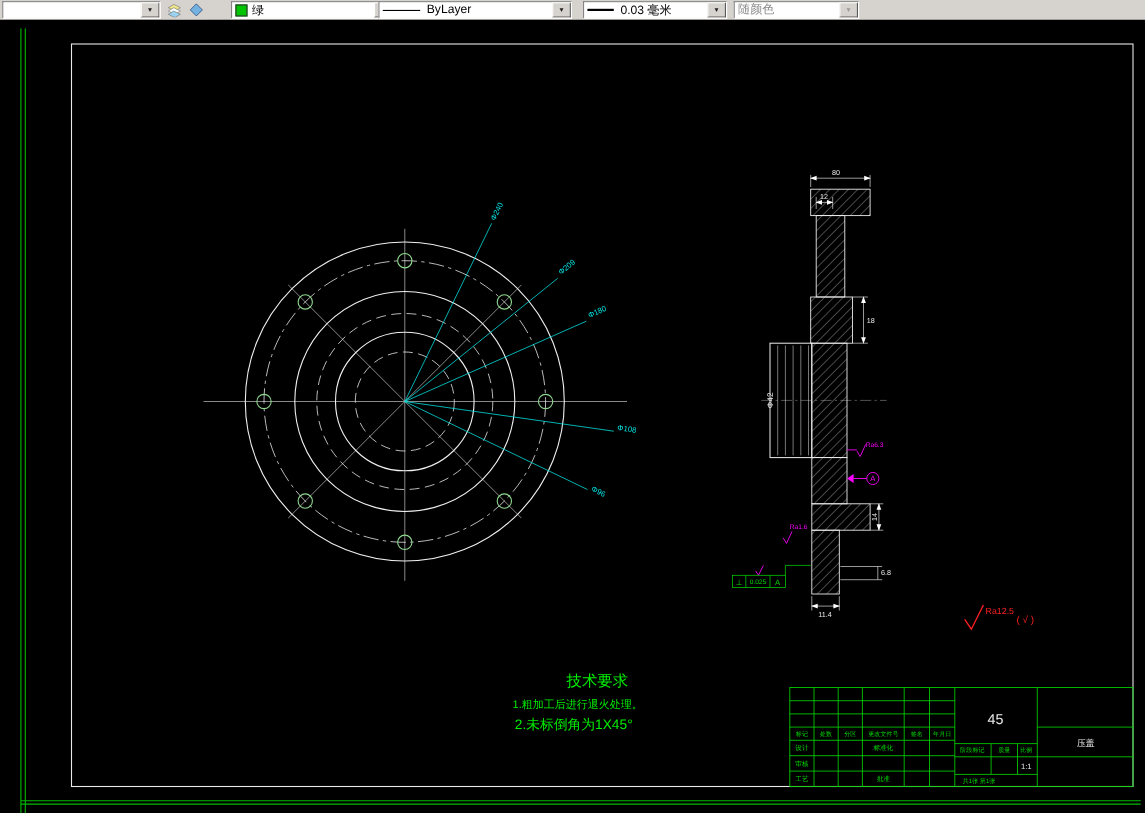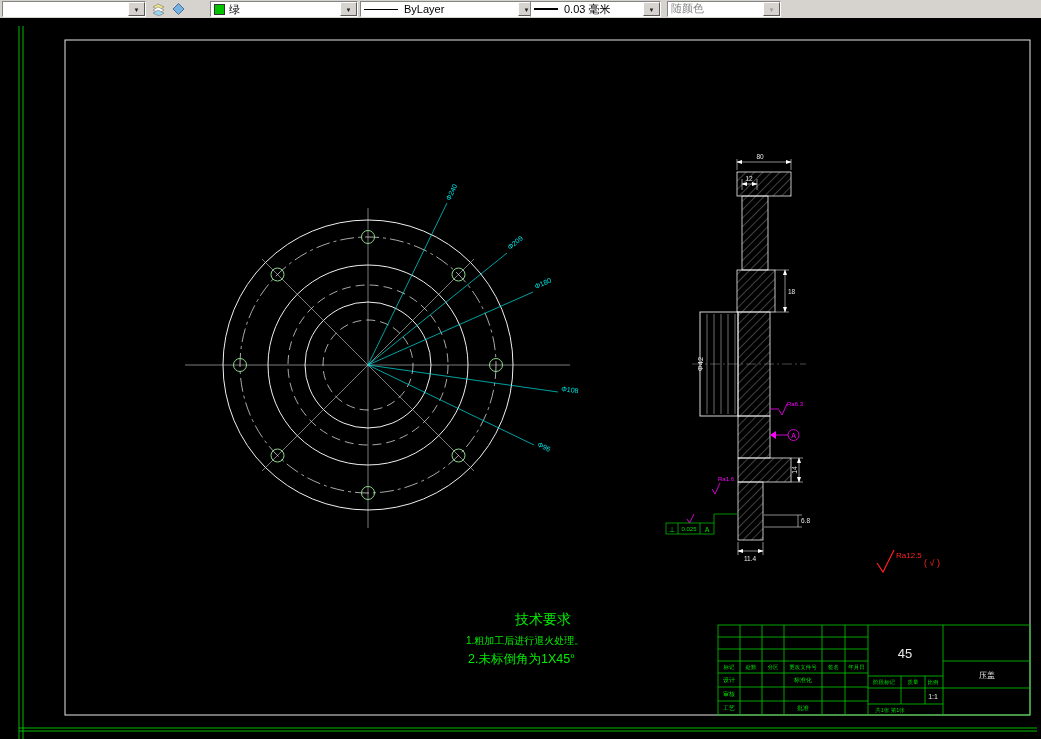--- a/index.html
+++ b/index.html
@@ -43,21 +43,21 @@
       <path d="M7.5,1.5 l5.5,5.5 l-5.5,5.5 l-5.5,-5.5 z" fill="#74b2e2" stroke="#2a4a7a" stroke-width="0.7"></path>
     </svg>
   </button>
 
   <div class="combo" style="left:210px;width:148px">
     <span class="swatch"></span>
     <span class="combo-text">绿</span>
     <span class="combo-arrow">▼</span>
   </div>
 
-  <div class="combo" style="left:360px;width:176px">
+  <div class="combo" style="left:344px;width:176px">
     <span class="lt-line"></span>
     <span class="combo-text">ByLayer</span>
     <span class="combo-arrow">▼</span>
   </div>
 
   <div class="combo" style="left:530px;width:131px">
     <span class="lw-line"></span>
     <span class="combo-text">0.03 毫米</span>
     <span class="combo-arrow">▼</span>
   </div>

